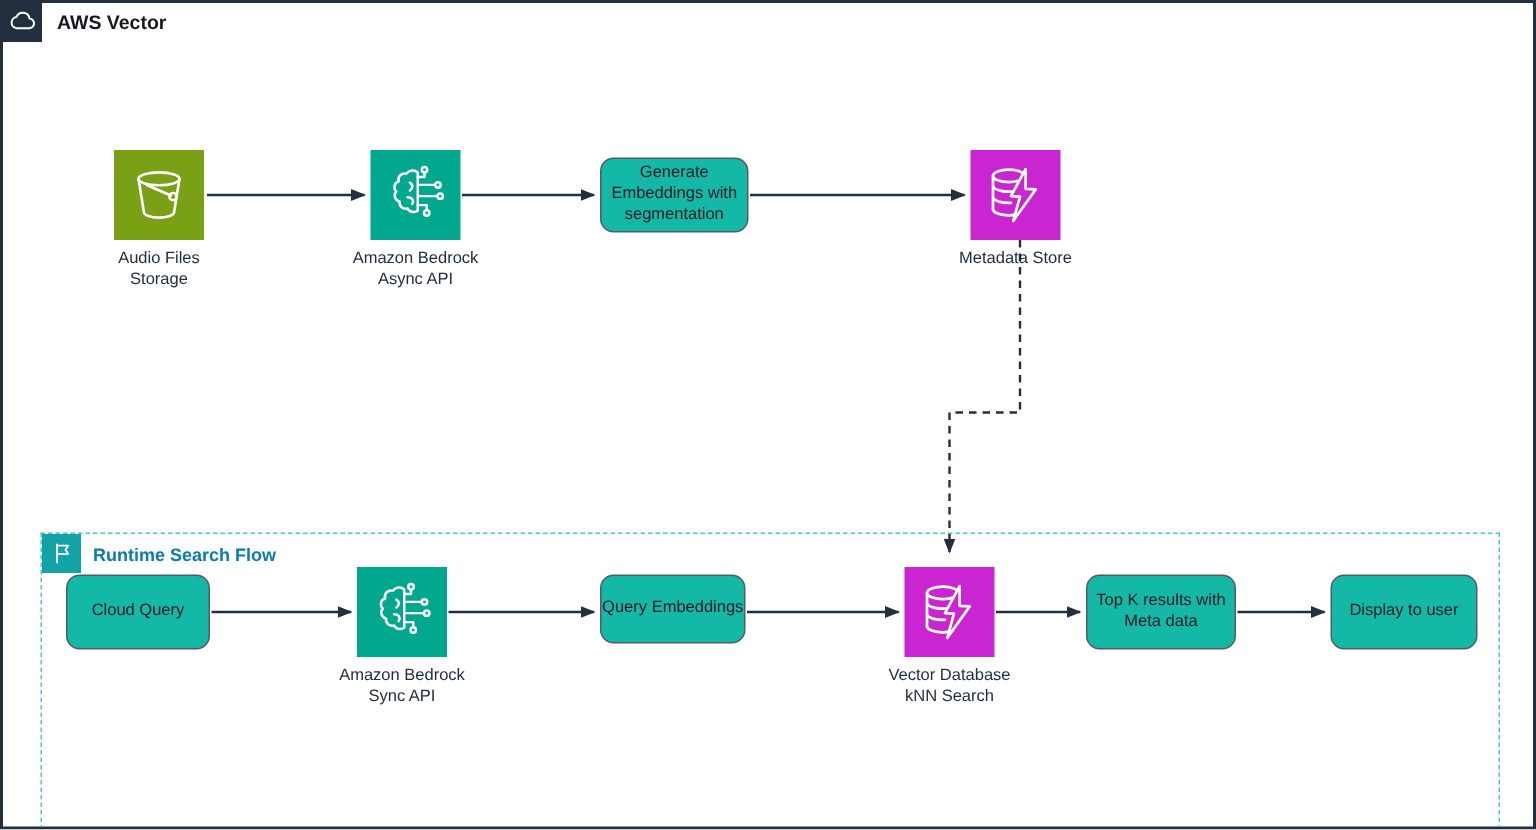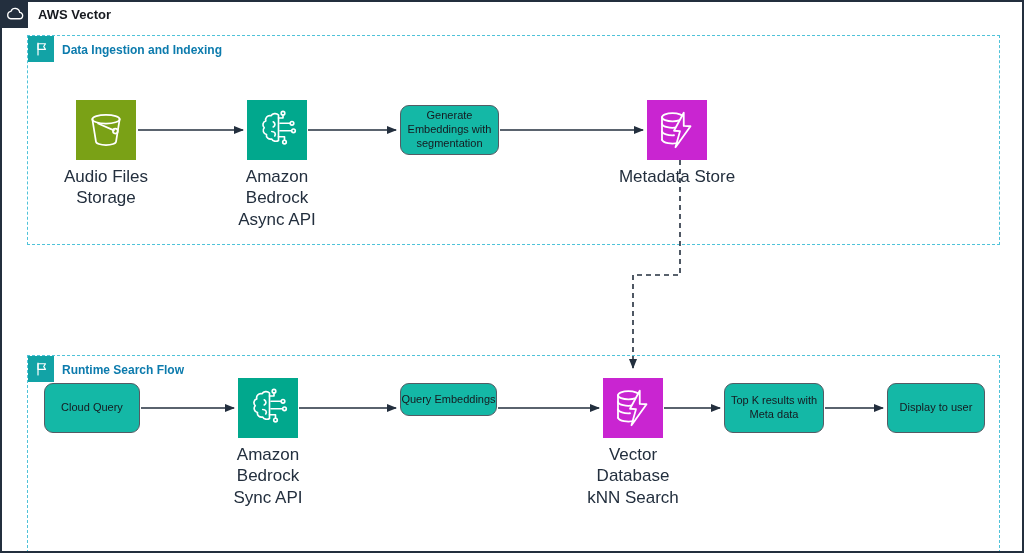--- a/index.html
+++ b/index.html
@@ -49,21 +49,21 @@
   }
   .icon-square {
     width: 60px; height: 60px;
     display: flex; align-items: center; justify-content: center;
   }
   .icon-square.green   { background: #7AA116; }
   .icon-square.teal    { background: #01A88D; }
   .icon-square.magenta { background: #C925D1; }
   .icon-label {
     margin-top: 6px;
-    font-size: 17px; line-height: 1.25; color: #232F3E;
+    font-size: 11px; line-height: 1.25; color: #232F3E;
     text-align: center; white-space: pre-line;
   }
   
   .process-box {
     position: absolute;
     box-sizing: border-box;
     background: #14b8a6;
     border: 1px solid #545B64;
     border-radius: 9px;
     display: flex; align-items: center; justify-content: center;
@@ -78,29 +78,20 @@
 
 <div id="canvas">
 
   <div class="cloud-badge">
     <svg width="20" height="20" viewBox="0 0 24 24" fill="none" stroke="#ffffff" stroke-width="1.6" stroke-linecap="round" stroke-linejoin="round">
       <path d="M7 16.5 h10.2 a3.8 3.8 0 0 0 0.4 -7.6 A5.4 5.4 0 0 0 7.2 7.6 A4.5 4.5 0 0 0 7 16.5 z"></path>
     </svg>
   </div>
   <div class="cloud-title">AWS Vector</div>
 
-  <div class="group" id="group-ingestion">
-    <div class="flag-badge">
-      <svg width="18" height="18" viewBox="0 0 24 24" fill="none" stroke="#ffffff" stroke-width="1.6" stroke-linecap="round" stroke-linejoin="round">
-        <path d="M8 4 V20"></path>
-        <path d="M8 5 H18 L15.6 8.7 L18 12.4 H8 z"></path>
-      </svg>
-    </div>
-    <div class="group-title">Data Ingestion and Indexing</div>
-  </div>
 
   <div class="group" id="group-runtime">
     <div class="flag-badge">
       <svg width="18" height="18" viewBox="0 0 24 24" fill="none" stroke="#ffffff" stroke-width="1.6" stroke-linecap="round" stroke-linejoin="round">
         <path d="M8 4 V20"></path>
         <path d="M8 5 H18 L15.6 8.7 L18 12.4 H8 z"></path>
       </svg>
     </div>
     <div class="group-title">Runtime Search Flow</div>
   </div>
@@ -193,21 +184,21 @@
         <path d="M36 33 h15"></path>
           <circle cx="54" cy="33" r="2.4"></circle>
         <path d="M34 41 h8 v4"></path>
           <circle cx="42" cy="48" r="2.4"></circle>
       </svg>
     </div>
     <div class="icon-label">Amazon Bedrock
 Sync API</div>
   </div>
 
-  <div class="process-box" style="left:398px; top:381px; width:97px; height:33px;">
+  <div class="process-box" style="left:398px; top:381px; width:97px; height:46px;">
     <span>Query Embeddings</span>
   </div>
 
   <div class="icon-node" style="left:571px; top:376px;">
     <div class="icon-square magenta">
       <svg width="48" height="48" viewBox="0 0 64 64" fill="none" stroke="#ffffff" stroke-width="2.4" stroke-linecap="round" stroke-linejoin="round">
         <ellipse cx="26" cy="15" rx="14" ry="5.5"></ellipse>
         <path d="M12 15 V45"></path>
         <path d="M40 15 V24"></path>
         <path d="M12 24 a14 5.5 0 0 0 20 4.5"></path>

